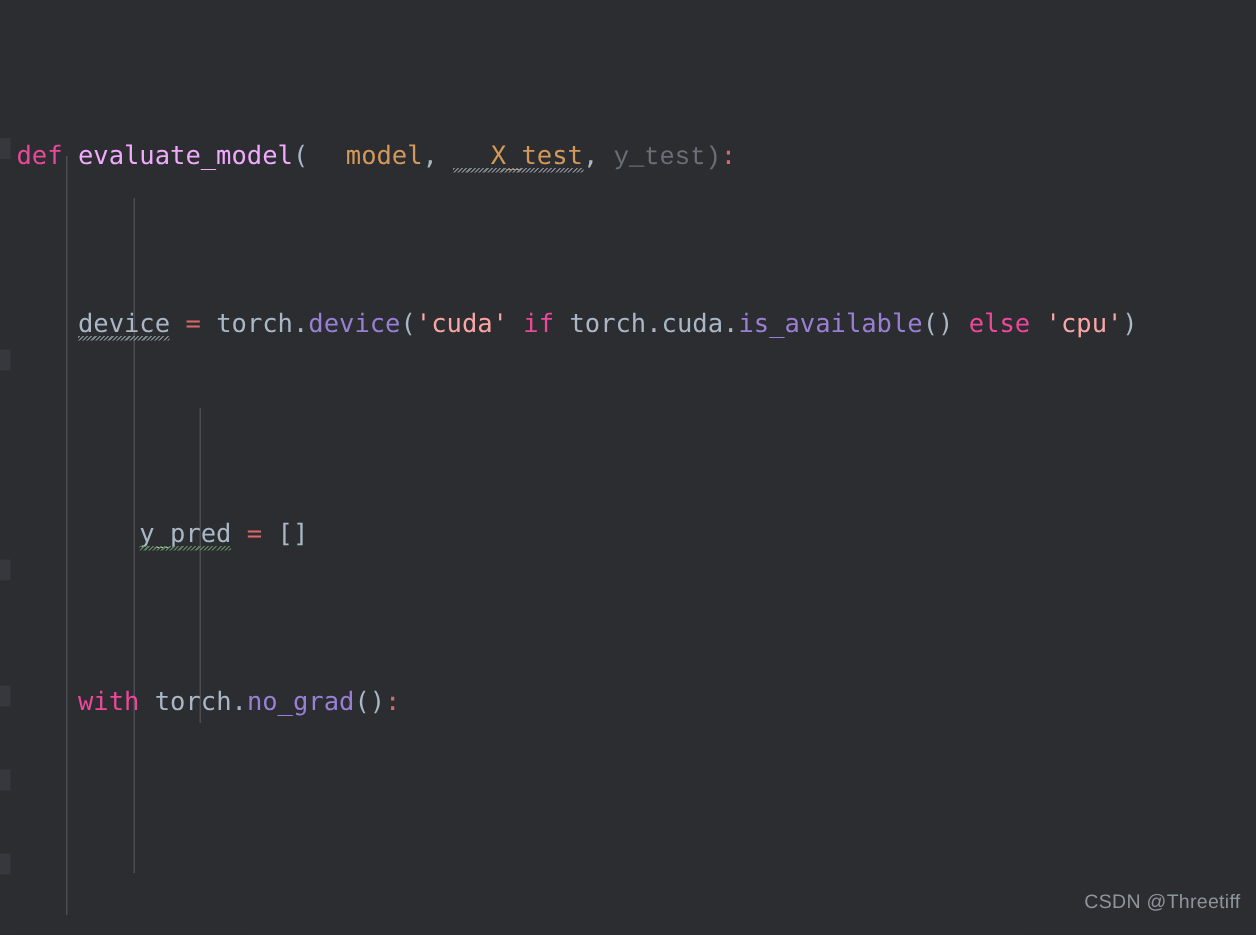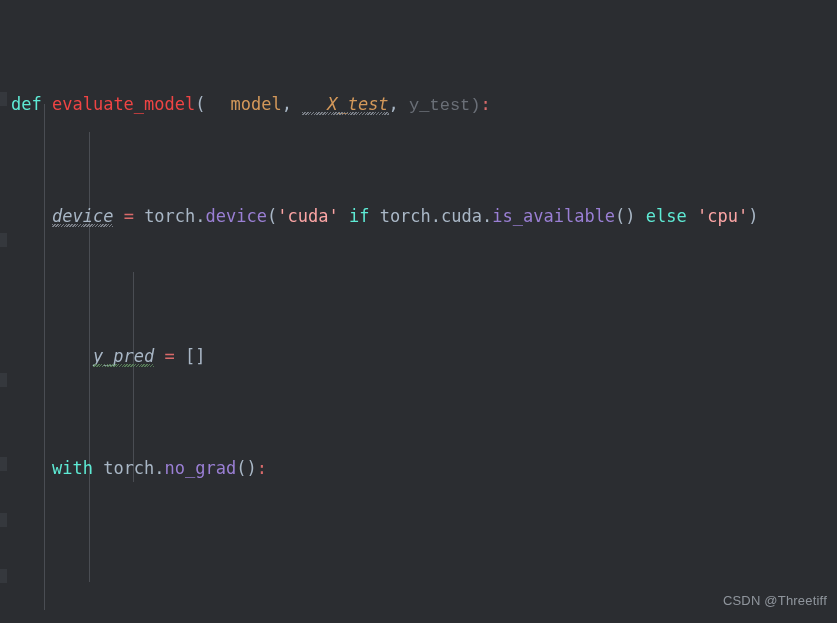--- a/index.html
+++ b/index.html
@@ -47,34 +47,33 @@
     white-space: pre;
     color: #a9b7c6;
     padding-top: 6px;
     box-sizing: border-box;
   }
   .line {
     height: 28px;
     white-space: pre;
   }
   
-  .kw      { color: #5eead4; }            
-  .fn      { color: #ef4444; }            
+  .kw      { color: #ec4899; }            
+  .fn      { color: #f0abfc; }            
   .param   { color: #d3985a; padding-left: 25px; }            
   .unused  { color: #6a6f77; font-family: Liberation Mono, monospace; }            
   .plain   { color: #a9b7c6; }            
   .op      { color: #d96a6a; }            
   .str     { color: #fca5a5; }            
   .method  { color: #9a7fd4; }            
   .bracket { color: #a9b7c6; }
   
   .sq {
     position: relative;
     text-decoration: none;
-    font-style: italic;
   }
   .sq::after {
     content: "";
     position: absolute;
     left: 0; right: 0;
     bottom: -1px;
     height: 3px;
     background-image:
       repeating-linear-gradient(135deg,
         #8a8f98 0px, #8a8f98 1px,

